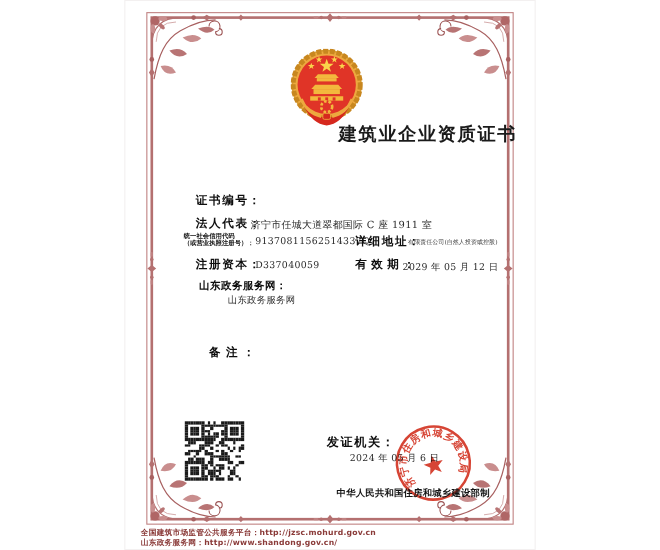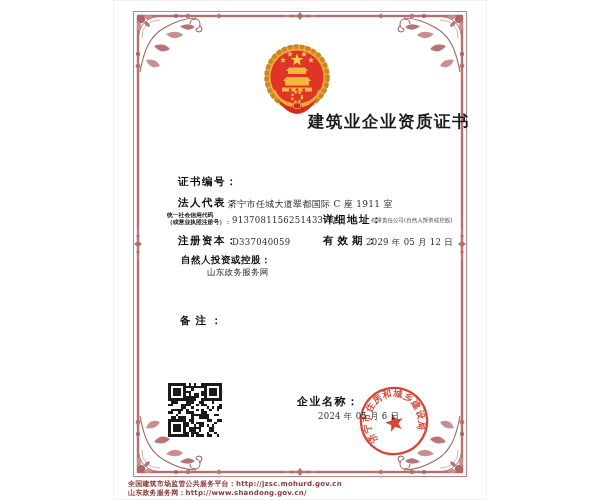--- a/index.html
+++ b/index.html
@@ -126,24 +126,24 @@
 
   <div class="lbl" style="left:323px;top:213px">详细地址：</div>
   <div class="val micro" style="left:371px;top:217px">有限责任公司(自然人投资或控股)</div>
 
   <div class="lbl" style="left:178px;top:234px">注册资本：</div>
   <div class="val" style="left:232px;top:237px">D337040059</div>
 
   <div class="lbl ls4" style="left:323px;top:234px">有效期：</div>
   <div class="val" style="left:366px;top:237px">2029 年 05 月 12 日</div>
 
-  <div class="lbl small" style="left:181px;top:254px">自然人投资或控股：</div>
+  <div class="lbl small" style="left:181px;top:254px">山东政务服务网：</div>
   <div class="val" style="left:207px;top:267px">山东政务服务网</div>
 
-  <div class="lbl ls5" style="left:180px;top:314px">备注：</div>
+  <div class="lbl ls5" style="left:190px;top:314px">备注：</div>
 
   <div class="qr">
       <i style="grid-area: 1 / 1;"></i>
       <i style="grid-area: 1 / 2;"></i>
       <i style="grid-area: 1 / 3;"></i>
       <i style="grid-area: 1 / 4;"></i>
       <i style="grid-area: 1 / 5;"></i>
       <i style="grid-area: 1 / 6;"></i>
       <i style="grid-area: 1 / 7;"></i>
       <i style="grid-area: 1 / 9;"></i>
@@ -370,30 +370,31 @@
       <i style="grid-area: 21 / 8;"></i>
       <i style="grid-area: 21 / 10;"></i>
       <i style="grid-area: 21 / 12;"></i>
       <i style="grid-area: 21 / 13;"></i>
       <i style="grid-area: 21 / 14;"></i>
       <i style="grid-area: 21 / 16;"></i>
       <i style="grid-area: 21 / 17;"></i>
       <i style="grid-area: 21 / 20;"></i>
     </div>
 
-  <div class="lbl" style="left:297px;top:394px;font-size:11px">企业名称：</div>
+  <div class="lbl" style="left:297px;top:394px;font-size:11px">发证机关：</div>
   <div class="val" style="left:318px;top:411px">2024 年 05 月 6 日</div>
 
   <svg class="seal" viewBox="0 0 100 100">
     <defs>
       <path id="sealArc" d="M26,74 A34,34 0 1,1 74,74" fill="none"></path>
     </defs>
     <circle cx="50" cy="50" r="46" fill="none" stroke="#d2301f" stroke-width="3.2"></circle>
     <polygon points="50,40 53.2,48.6 62.4,49 55.1,54.7 57.6,63.5 50,58.4 42.4,63.5 44.9,54.7 37.6,49 46.8,48.6" fill="#d2301f"></polygon>
     <text font-size="12.5" font-weight="bold" fill="#d2301f" letter-spacing="1">
       <textPath href="#sealArc" startOffset="50%" text-anchor="middle">济宁市住房和城乡建设局</textPath>
     </text>
   </svg>
 
+  <div class="made-by">中华人民共和国住房和城乡建设部制</div>
 
   <div class="footer-line" style="top:480px">全国建筑市场监管公共服务平台：http://jzsc.mohurd.gov.cn</div>
   <div class="footer-line" style="top:489px">山东政务服务网：http://www.shandong.gov.cn/</div>
 </div>
 
 </body></html>

